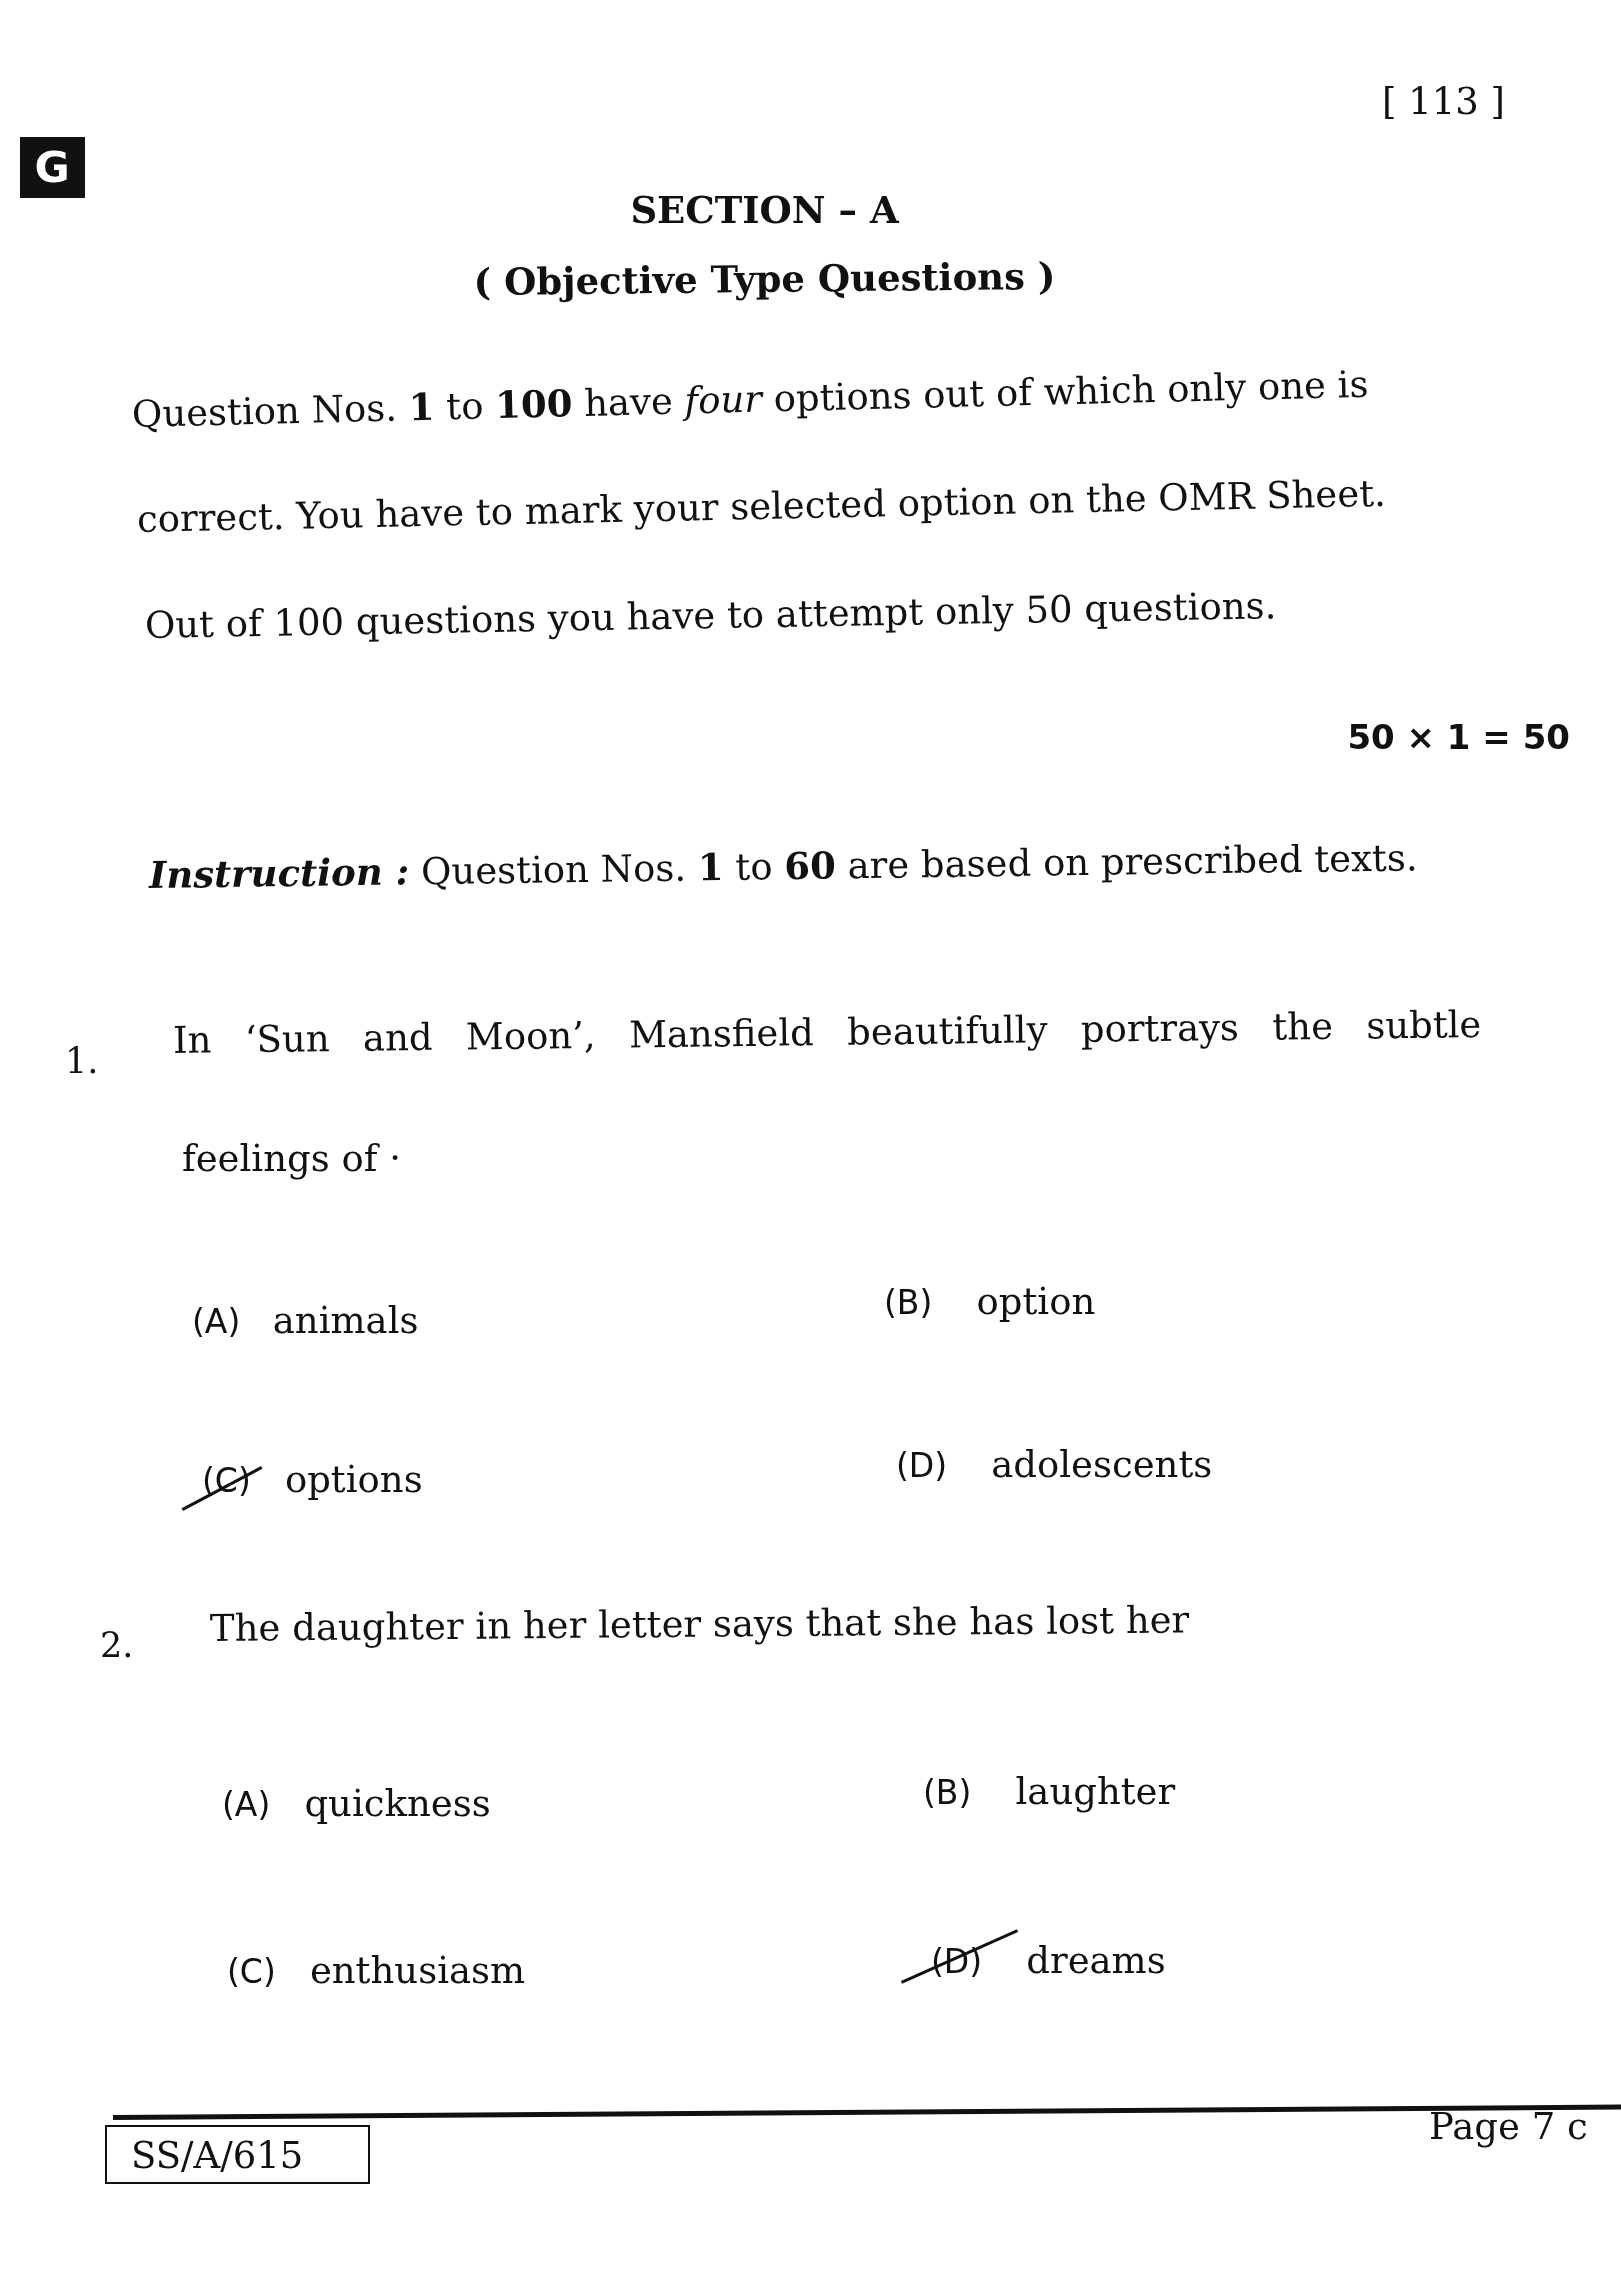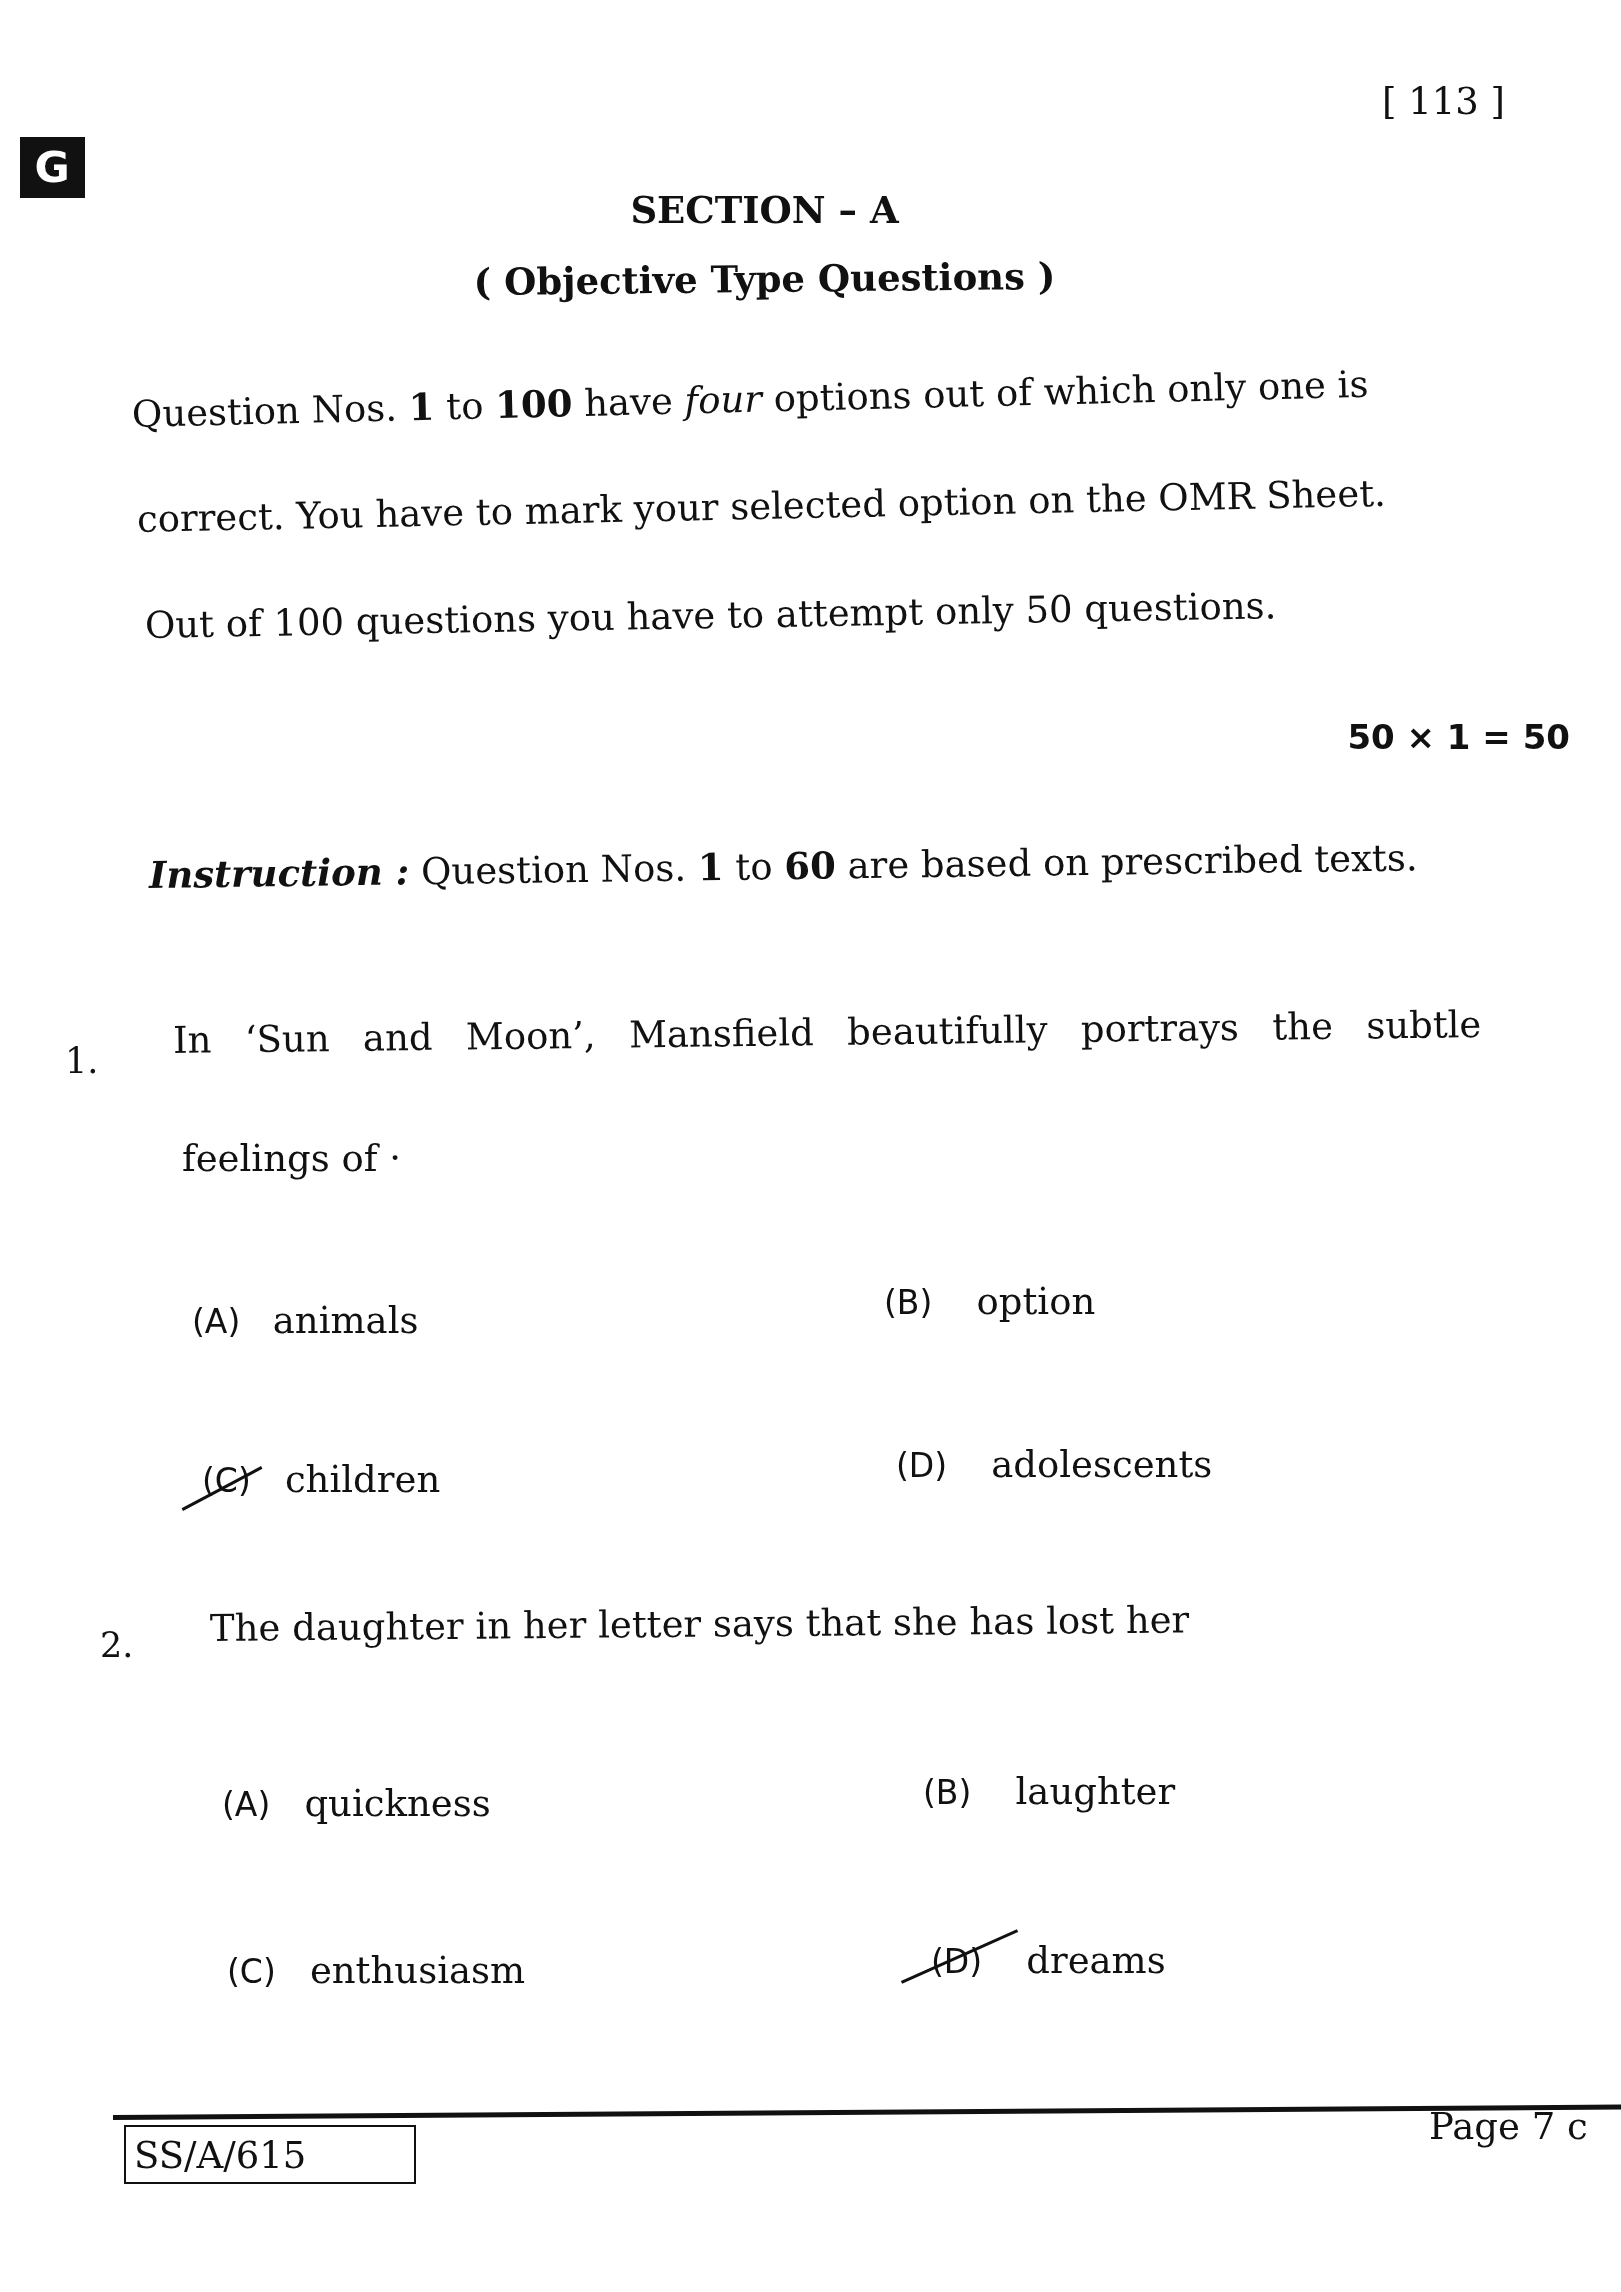--- a/index.html
+++ b/index.html
@@ -19,22 +19,22 @@
   .p3{top:604px;left:145px;transform:rotate(-1deg);transform-origin:left center;}
   b{font-weight:bold;}
   .marks{right:51px;top:717px;font-size:34px;font-weight:bold;font-family:"DejaVu Sans",sans-serif;}
   .instr{left:149px;top:853px;font-size:37px;transform:rotate(-0.8deg);transform-origin:left center;}
   .instr i{font-weight:bold;font-style:italic;}
   .q{font-size:37px;}
   .qnum{font-size:35px;}
   .opt{font-size:37px;}
   .optlbl{font-size:33px;font-family:"DejaVu Sans",sans-serif;}
   .rule{left:113px;top:2115px;width:1514px;height:4.9px;background:#111;transform:rotate(-0.4deg);transform-origin:left center;}
-  .code{left:124px;top:2125px;width:292px;height:59px;border:2.9px solid #111;font-size:37px;
-        padding-left:8px;line-height:57px;box-sizing:border-box;}
+  .code{left:105px;top:2125px;width:265px;height:59px;border:2.9px solid #111;font-size:37px;
+        padding-left:24px;line-height:57px;box-sizing:border-box;}
   .pagefoot{left:1429px;top:2105px;font-size:37px;}
   .strike{position:absolute;height:2.9px;background:#111;}
 </style>
 </head>
 <body>
 
 <div class="abs pageno">[ 113 ]</div>
 <div class="abs gbadge">G</div>
 
 <div class="abs sec sec1">SECTION – A</div>
@@ -58,21 +58,21 @@
 <div class="abs" style="left:192px;top:1299px;">
   <span class="optlbl">(A)</span>
   <span class="opt" style="margin-left:27.4px;">animals</span>
 </div>
 <div class="abs" style="left:884px;top:1280px;">
   <span class="optlbl">(B)</span>
   <span class="opt" style="margin-left:39px;">option</span>
 </div>
 <div class="abs" style="left:202px;top:1458px;">
   <span class="optlbl">(C)</span>
-  <span class="opt" style="margin-left:29px;">children</span>
+  <span class="opt" style="margin-left:29px;">options</span>
   <span class="strike" style="left:-25.5px;top:29px;width:90px;transform:rotate(-28deg);"></span>
 </div>
 <div class="abs" style="left:896px;top:1443px;">
   <span class="optlbl">(D)</span>
   <span class="opt" style="margin-left:39px;">adolescents</span>
 </div>
 
 <div class="abs qnum" style="left:100px;top:1625px;">2.</div>
 <div class="abs q" style="left:210px;top:1607px;transform:rotate(-0.5deg);transform-origin:left center;">The daughter in her letter says that she has lost her</div>
 

